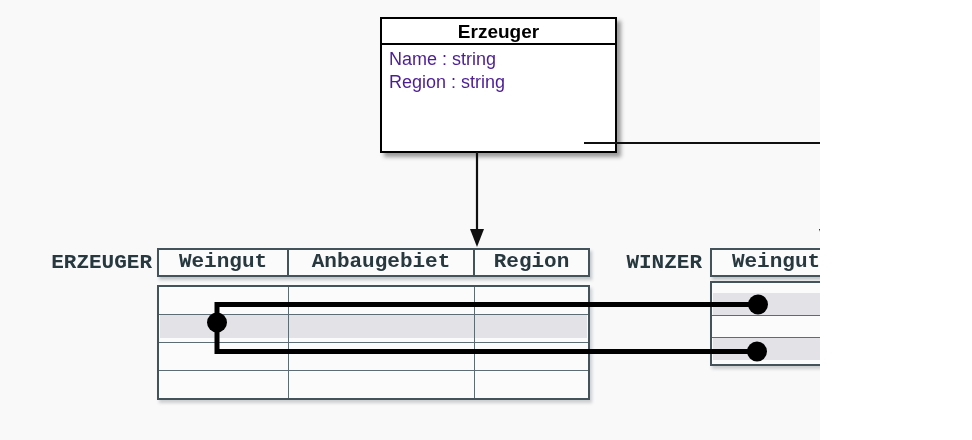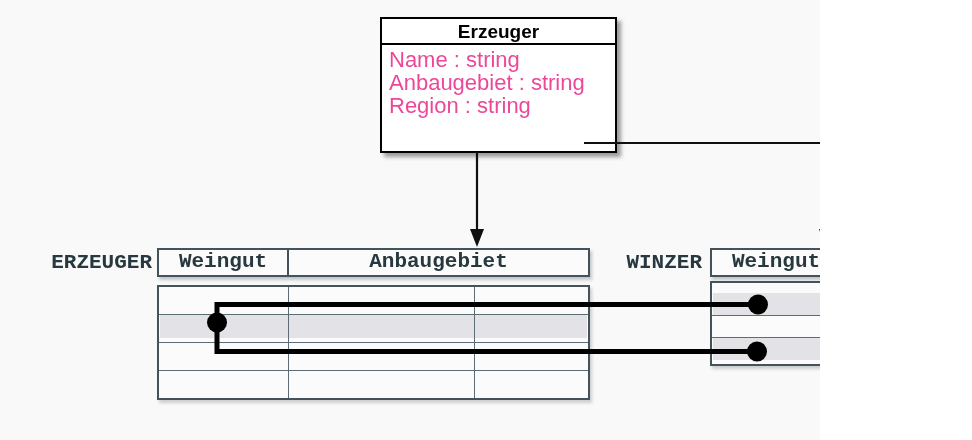--- a/index.html
+++ b/index.html
@@ -15,21 +15,21 @@
     background:#ffffff; border:2px solid #000;
     box-sizing:border-box;
     box-shadow:4px 4px 4px rgba(40,40,40,0.45);
     z-index:2;
   }
   .cb-title {
     text-align:center; font-weight:bold; font-size:19px; line-height:23px;
     color:#000; border-bottom:2px solid #000; padding-top:1px;
   }
   .cb-attrs { padding:3px 7px 6px; }
-  .cb-attr { font-size:22px; line-height:23px; color:#ec4899; white-space:nowrap; }
+  .cb-attr { font-size:18px; line-height:23px; color:#4c1d95; white-space:nowrap; }
 
   
   .tbl-label {
     position:absolute; font-family:"Liberation Mono", monospace;
     font-weight:bold; font-size:21px; line-height:27px;
     color:#27383f; text-align:right; white-space:nowrap; z-index:2;
   }
   #lbl-erzeuger { left:30px; top:249px; width:122px; }
   #lbl-winzer  { left:596px; top:249px; width:106px; }
 
@@ -85,30 +85,30 @@
 </style>
 </head>
 <body>
 
 <div class="stage">
 
   <div class="class-box">
     <div class="cb-title">Erzeuger</div>
     <div class="cb-attrs">
       <div class="cb-attr">Name : string</div>
-      <div class="cb-attr">Anbaugebiet : string</div>
       <div class="cb-attr">Region : string</div>
     </div>
   </div>
 
   <div id="lbl-erzeuger" class="tbl-label">ERZEUGER</div>
 
   <div id="head-erzeuger" class="thead">
     <div class="th w130">Weingut</div>
     <div class="th w186">Anbaugebiet</div>
+    <div class="th">Region</div>
   </div>
 
   <div id="body-erzeuger" class="tbody">
     <div class="band band-under" style="top:27px;"></div>
     <div class="grid">
       <div class="tr">
         <div class="td w130"></div>
         <div class="td w186"></div>
         <div class="td"></div>
       </div>

